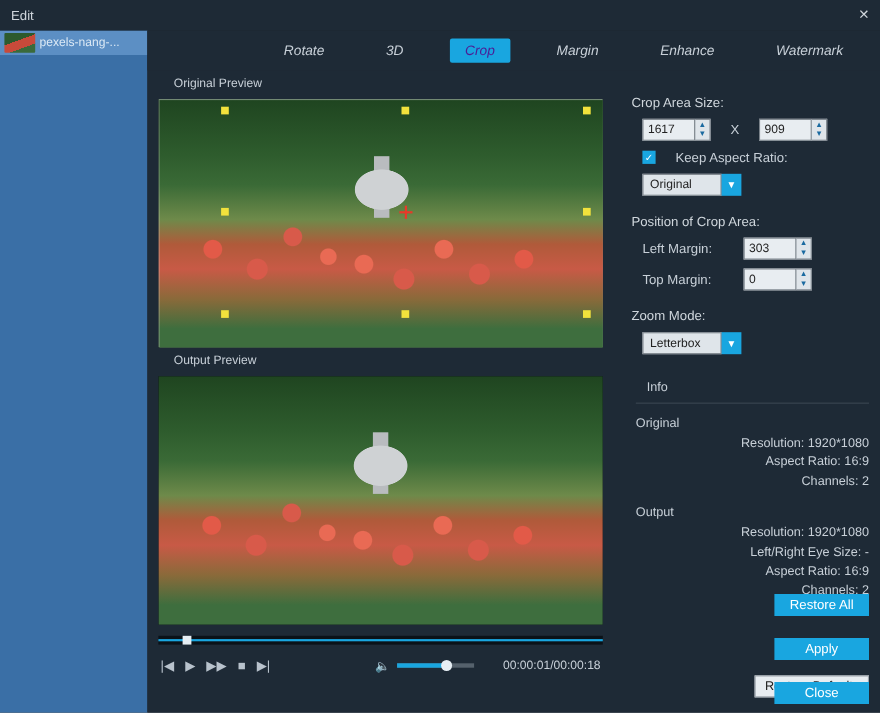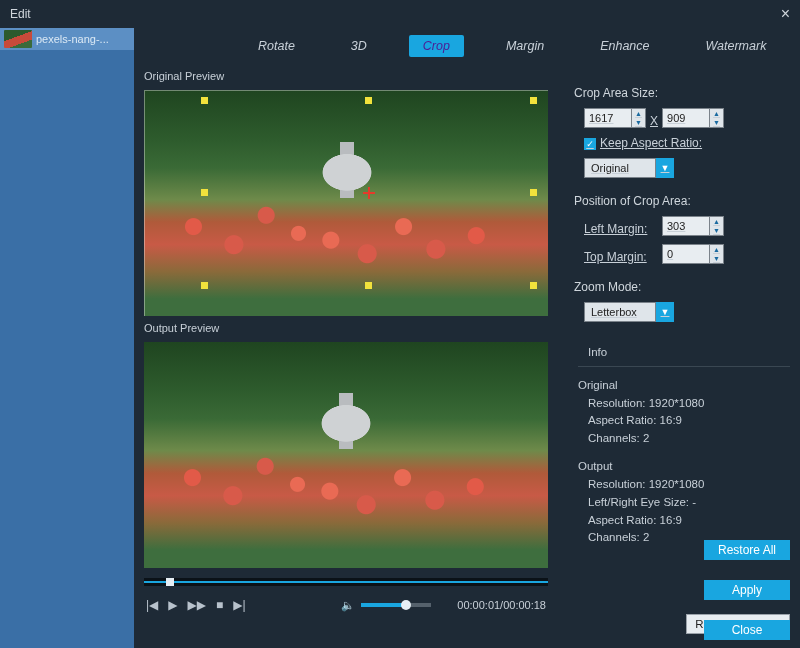--- a/index.html
+++ b/index.html
@@ -11,21 +11,21 @@
   .body { display: flex; height: calc(100% - 28px); }
   .sidebar { width: 134px; background: #3a6fa6; padding-top: 0; }
   .thumb { display: flex; align-items: center; height: 22px; background: #5c8fc4; padding: 0 4px; gap: 4px; font-size: 11px; color: #dbe9f5; white-space: nowrap; overflow: hidden; }
   .thumb .timg { width: 28px; height: 18px; background: linear-gradient(160deg,#2d5a2d 0 40%, #c84a3a 40% 70%, #3a6a3a 70% 100%); border-radius: 1px; }
   .main { flex: 1; display: flex; flex-direction: column; background: #1e2a36; }
   .tabbar { height: 36px; display: flex; align-items: center; gap: 28px; padding-left: 110px; background: #1e2a36; font-style: italic; }
   .tabbar .tab { font-size: 12.5px; color: #c8d0d8; padding: 4px 14px; cursor: pointer; }
   .tabbar .tab.active { background: #19a6e0; color: #4c1d95; border-radius: 2px; }
   .content { flex: 1; display: flex; padding: 6px 10px 8px 10px; gap: 10px; }
   .previews { width: 420px; display: flex; flex-direction: column; gap: 6px; }
-  .pv-label { font-size: 11px; color: #c8d0d8; margin-bottom: 2px; }
+  .pv-label { font-size: 11px; color: #c8d0d8; margin-bottom: 2px; margin-left: 14px; }
   .pv-box { width: 404px; height: 226px; background: #0b1218; position: relative; overflow: hidden; }
   .garden {
     position: absolute; inset: 0;
     background:
       radial-gradient(40px 30px at 50% 36%, #cfd2d4 0 60%, transparent 62%),
       linear-gradient(#b9bcbf,#b9bcbf) 50% 30%/14px 56px no-repeat,
       radial-gradient(circle at 30% 55%, #d85a4a 0 8px, transparent 9px),
       radial-gradient(circle at 38% 63%, #e96a54 0 7px, transparent 8px),
       radial-gradient(circle at 22% 68%, #d85a4a 0 9px, transparent 10px),
       radial-gradient(circle at 64% 60%, #e96a54 0 8px, transparent 9px),
@@ -52,32 +52,32 @@
   .controls .pbtn { color:#b8c2cc; cursor:pointer; font-size:12px; }
   .controls .spacer1 { width: 76px; }
   .vol { display:flex; align-items:center; gap:6px; }
   .vol .vbar { width:70px; height:4px; background:#55616c; position:relative; }
   .vol .vfill { position:absolute; left:0; top:0; height:4px; width:42px; background:#19a6e0; }
   .vol .vknob { position:absolute; left:40px; top:-3px; width:10px; height:10px; border-radius:50%; background:#e6eef4; }
   .controls .time { margin-left:auto; font-size:11px; color:#c8d0d8; }
   
   .panel { flex:1; display:flex; flex-direction:column; font-size:12px; color:#c8d0d8; padding-top: 16px; }
   .sec-title { font-size:12px; color:#cfd6dc; margin-bottom:8px; }
-  .row { display:flex; align-items:flex-end; gap:4px; margin-bottom:8px; padding-left:10px;text-decoration:underline; }
+  .row { display:flex; align-items:center; gap:18px; margin-bottom:8px; padding-left:10px; }
   .spin { display:flex; align-items:center; }
   .spin input { width:48px; height:20px; border:1px solid #7a828a; background:#e8edf1; font-size:11px; padding:0 4px; color:#222; }
   .spin .arrows { width:14px; height:20px; background:#dfe5ea; border:1px solid #7a828a; border-left:none; display:flex; flex-direction:column; }
   .spin .arrows span { flex:1; font-size:7px; line-height:9px; text-align:center; color:#1a6aa0; cursor:pointer; }
   .chk { width:12px; height:12px; background:#19a6e0; display:inline-flex; align-items:center; justify-content:center; color:#fff; font-size:9px; }
   .dropdown { display:flex; align-items:center; }
   .dropdown .dval { height:20px; min-width:72px; padding:0 6px; background:#dfe5ea; border:1px solid #7a828a; font-size:11px; color:#222; display:flex; align-items:center; }
   .dropdown .darrow { width:18px; height:20px; background:#19a6e0; display:flex; align-items:center; justify-content:center; color:#fff; font-size:9px; cursor:pointer; }
   .hr { height:1px; background:#3a4752; margin:4px 0 10px 0; }
   .info-block { padding-left:4px; font-size:11.5px; line-height:1.55; }
-  .info-block .sub { padding-left:10px; }
+  .info-block .sub { padding-left:10px;text-align:right; }
   .restore-defaults { margin-top:auto; align-self:flex-end; background:#e8edf1; color:#222; font-size:11.5px; padding:3px 8px; border:1px solid #9aa2aa; cursor:pointer; margin-bottom:6px; }
   .footer { position:absolute; right:10px; bottom:8px; display:flex; gap:20px;flex-direction:column; }
   .footer .fbtn { background:#19a6e0; color:#fff; font-size:12px; padding:3px 0; width:86px; text-align:center; cursor:pointer; }
 </style>
 </head>
 <body>
 
 <div class="window">
   <div class="titlebar">
     <span class="title">Edit</span>

